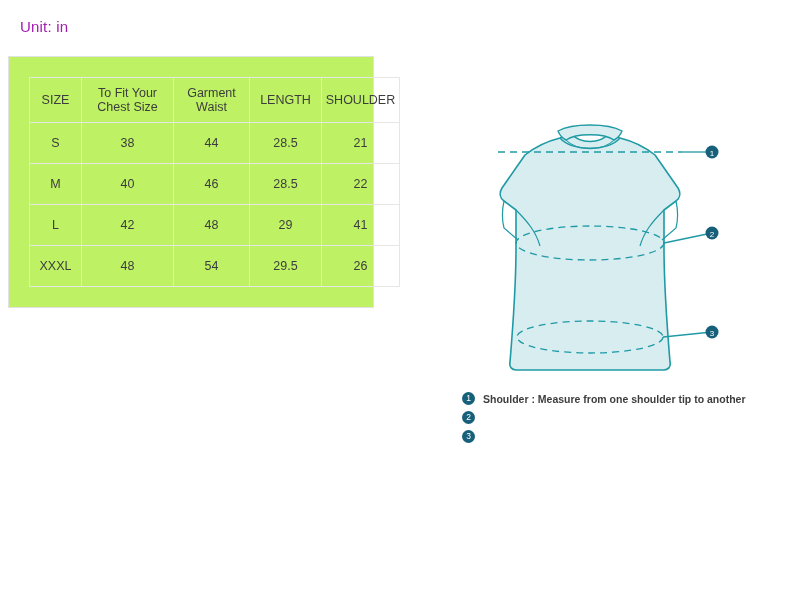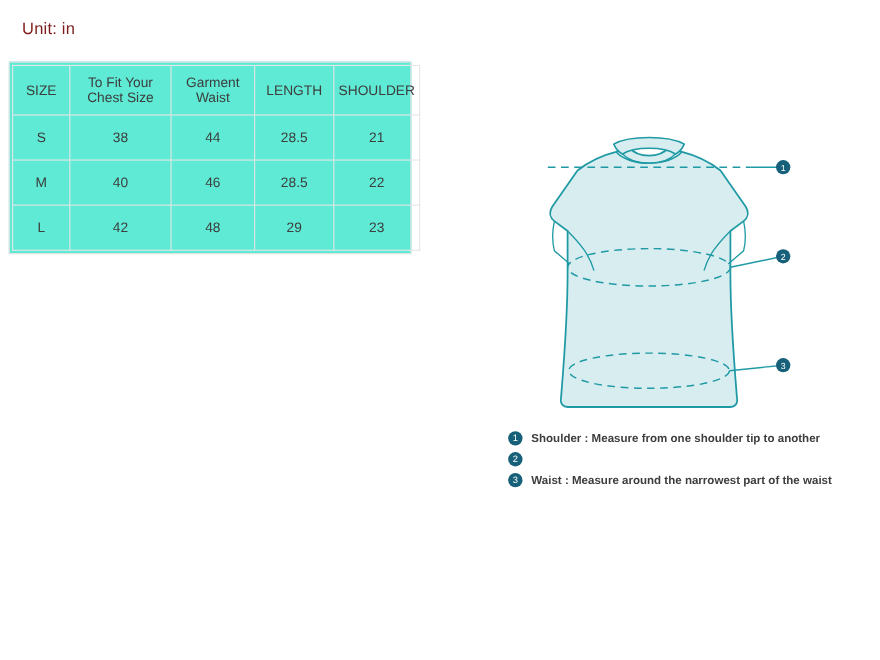--- a/index.html
+++ b/index.html
@@ -20,34 +20,34 @@
     width: 800px;
     height: 600px;
   }
 
   
   #unit-label {
     position: absolute;
     left: 20px;
     top: 18px;
     font-size: 15px;
-    color: #7f1d1d;
+    color: #a21caf;
     letter-spacing: .2px;
     text-align: center;
   }
 
   #size-table-wrap {
     position: absolute;
     left: 8px;
     top: 56px;
     width: 366px;
     border: 1px solid #e2e2e2;
-    background: #5eead4;
+    background: #bef264;
     box-sizing: border-box;
-    padding: 2px;
+    padding: 20px;
   }
   table.size-table {
     border-collapse: collapse;
     width: 100%;
     table-layout: fixed;
   }
   table.size-table th,
   table.size-table td {
     border: 1px solid #e6e6e6;
     text-align: center;
@@ -149,21 +149,28 @@
           <td>40</td>
           <td>46</td>
           <td>28.5</td>
           <td>22</td>
         </tr>
         <tr>
           <td>L</td>
           <td>42</td>
           <td>48</td>
           <td>29</td>
-          <td>23</td>
+          <td>41</td>
+        </tr>
+        <tr>
+          <td>XXXL</td>
+          <td>48</td>
+          <td>54</td>
+          <td>29.5</td>
+          <td>26</td>
         </tr>
       </tbody>
     </table>
   </div>
 
   <div id="illustration">
     <svg width="300" height="300" viewBox="0 0 300 300">
 
       <path d="M85 55
                C 95 47, 108 41, 120 38
@@ -223,17 +230,16 @@
   <div id="legend">
     <div class="legend-row">
       <div class="legend-badge">1</div>
       <div class="legend-text">Shoulder : Measure from one shoulder tip to another</div>
     </div>
     <div class="legend-row">
       <div class="legend-badge">2</div>
     </div>
     <div class="legend-row">
       <div class="legend-badge">3</div>
-      <div class="legend-text">Waist : Measure around the narrowest part of the waist</div>
     </div>
   </div>
 
 </div>
 
 </body></html>

